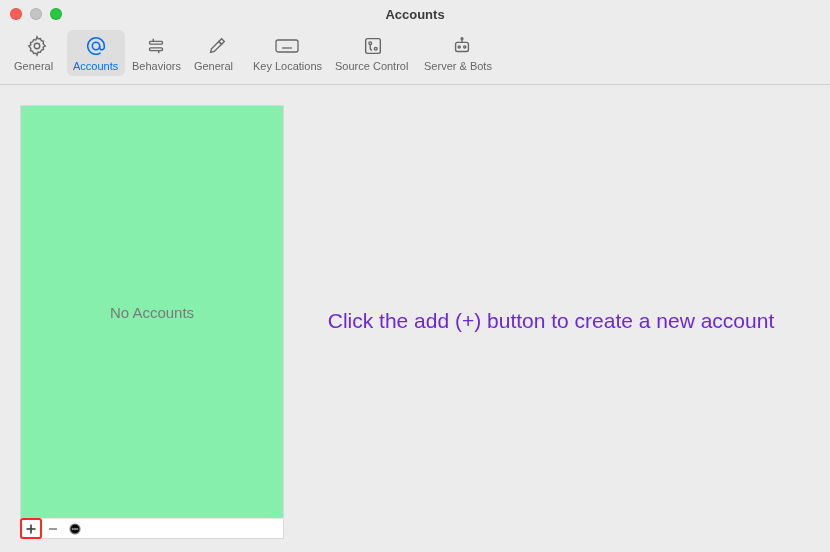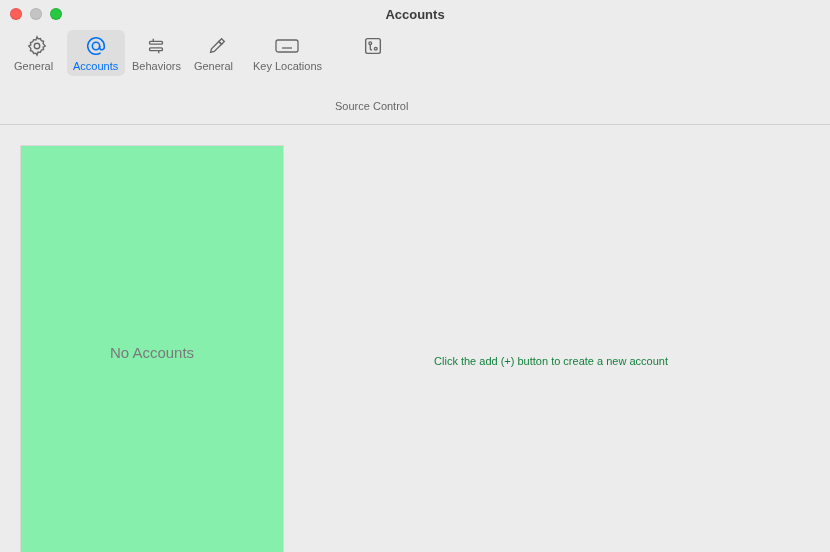--- a/index.html
+++ b/index.html
@@ -53,21 +53,21 @@
       border-bottom: 1px solid #d0d0d0;
     }
     .toolbar-item {
       display: flex;
       flex-direction: column;
       padding: 4px 6px 4px 6px;
       border-radius: 6px;
       cursor: default;
       min-width: 58px;
     }
-    .toolbar-item.wide { min-width: 88px; gap: 40px; }
+    .toolbar-item.wide { min-width: 88px; }
     .toolbar-item.selected {
       background: #dedede;
     }
     .toolbar-item .icon-wrap {
       height: 24px;
       display: flex;
       align-items: center;
       justify-content: center;
       margin-bottom: 2px;
     }
@@ -140,22 +140,22 @@
       stroke: #3a3a3a;
     }
     .detail {
       flex: 1;
       display: flex;
       align-items: center;
       justify-content: center;
       padding-right: 30px;
     }
     .placeholder-text {
-      color: #15803d;
-      font-size: 11px;
+      color: #6d28d9;
+      font-size: 21px;
     }
   </style>
 </head>
 <body>
 
 <div class="titlebar">
   <div class="traffic-lights">
     <div class="light red"></div>
     <div class="light yellow"></div>
     <div class="light green"></div>
@@ -230,20 +230,32 @@
           <circle cx="9" cy="9" r="1.5"></circle>
           <circle cx="15" cy="15" r="1.5"></circle>
           <path d="M9 10.5v4a2 2 0 0 0 2 2"></path>
         </svg>
     </div>
     <span class="label">Source Control</span>
   </div>
 
 
 
+  <div class="toolbar-item wide">
+    <div class="icon-wrap">
+      <svg width="22" height="22" viewBox="0 0 24 24" stroke-width="1.5">
+          <rect x="5" y="8" width="14" height="10" rx="2"></rect>
+          <circle cx="9" cy="13" r="1.2"></circle>
+          <circle cx="15" cy="13" r="1.2"></circle>
+          <line x1="12" y1="8" x2="12" y2="5"></line>
+          <circle cx="12" cy="4" r="1"></circle>
+        </svg>
+    </div>
+    <span class="label">Server &amp; Bots</span>
+  </div>
 
 </div>
 
 <div class="content">
   <div class="sidebar-area">
     <div class="account-list">
       <span class="no-accounts">No Accounts</span>
     </div>
     <div class="footer-bar">
       <div class="footer-btn add-highlight">

